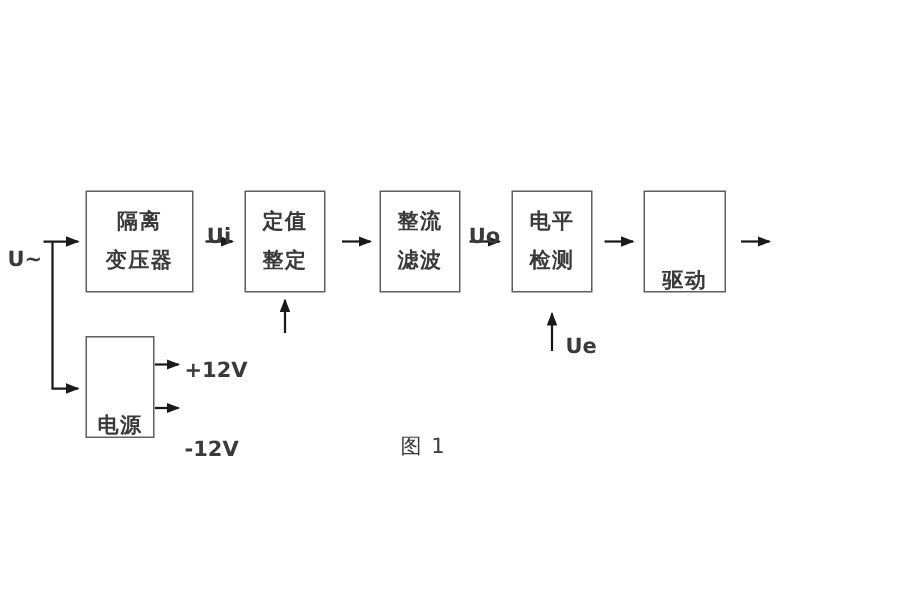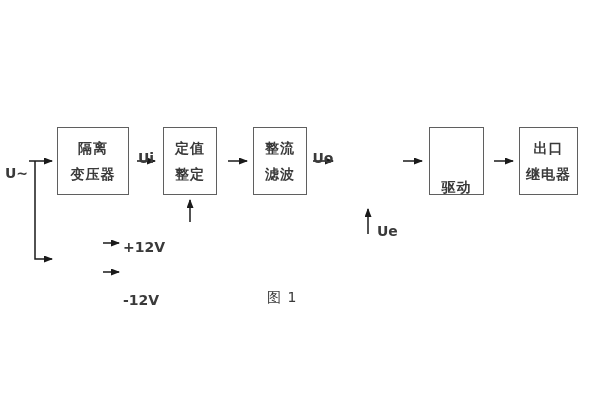--- a/index.html
+++ b/index.html
@@ -89,30 +89,33 @@
   <div class="blk" style="left:253px;top:127px;width:54px;height:68px">
     <span>整流</span>
     <span>滤波</span>
   </div>
 
   <div class="blk" style="left:163px;top:127px;width:54px;height:68px">
     <span>定值</span>
     <span>整定</span>
   </div>
 
+  <div class="blk" style="left:341px;top:127px;width:54px;height:68px">
+    <span>电平</span>
+    <span>检测</span>
+  </div>
 
   <div class="blk single" style="left:429px;top:127px;width:55px;height:68px">
     <span>驱动</span>
   </div>
 
-  <div class="blk" style="left:519px;top:127px;width:59px;height:68px">
-    <span>出口</span>
-    <span>继电器</span>
+
+  <div class="blk single" style="left:57px;top:224px;width:46px;height:68px">
+    <span>电源</span>
   </div>
-
 
 
 
   <span class="sig" style="left:5px;top:154px">U~</span>
   <span class="sig center" style="left:133px;top:139px;width:26px">Ui</span>
   <span class="sig center" style="left:310px;top:139px;width:26px">Uo</span>
   <span class="sig" style="left:377px;top:212px">Ue</span>
   <span class="sig" style="left:123px;top:228px">+12V</span>
   <span class="sig" style="left:123px;top:281px">-12V</span>
 

